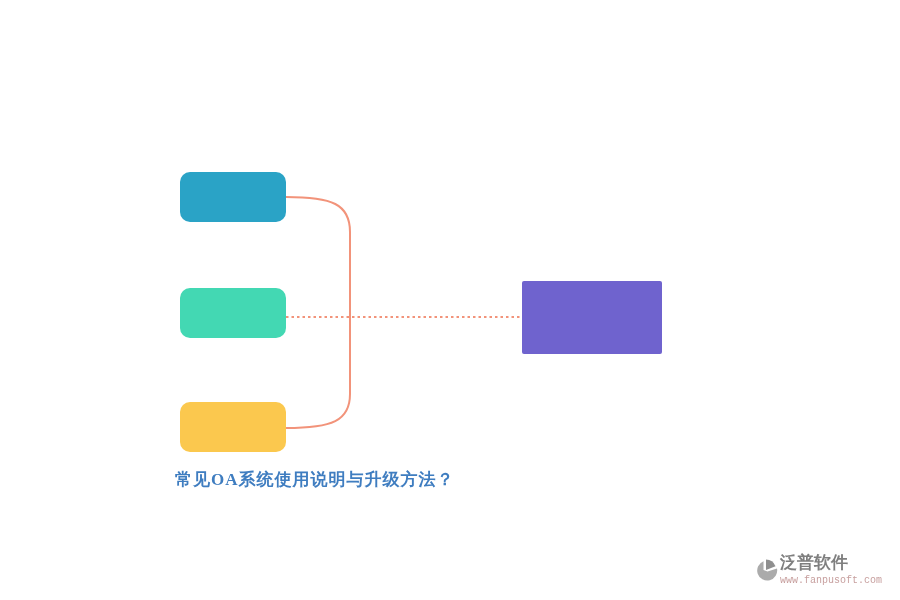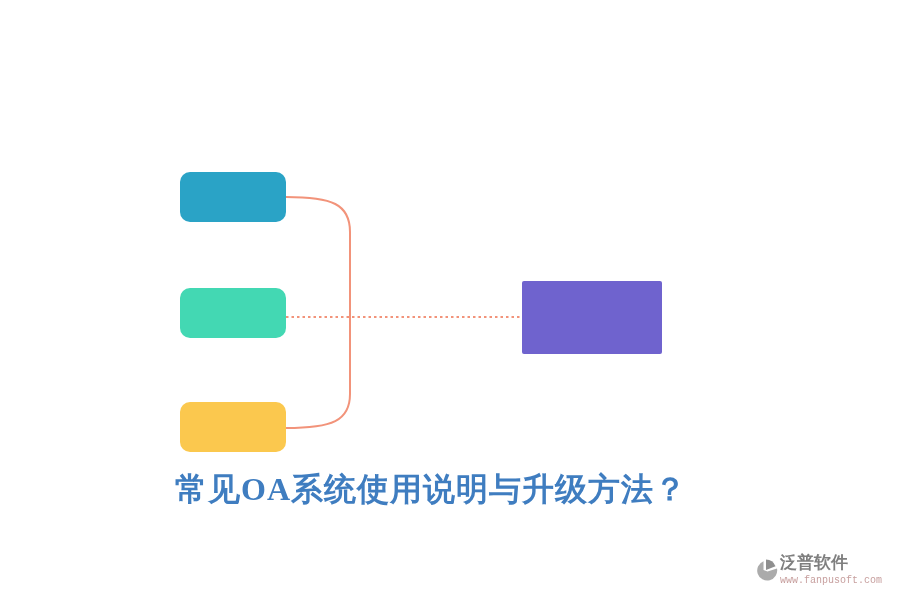--- a/index.html
+++ b/index.html
@@ -29,21 +29,21 @@
   }
   .node-top    { left: 180px; top: 172px; width: 106px; height: 50px; }
   .node-middle { left: 180px; top: 288px; width: 106px; height: 50px; }
   .node-bottom { left: 180px; top: 402px; width: 106px; height: 50px; }
   .node-right  { left: 522px; top: 281px; width: 140px; height: 73px; border-radius: 2px; }
   .diagram-title {
     position: absolute;
     left: 175px;
     top: 468px;
     font-family: "Liberation Serif", "DejaVu Serif", serif;
-    font-size: 32px;
+    font-size: 17px;
     font-weight: bold;
     letter-spacing: 1px;
     white-space: nowrap;
   }
   .footer {
     position: absolute;
     right: 18px;
     bottom: 14px;
     display: flex;
     align-items: center;

